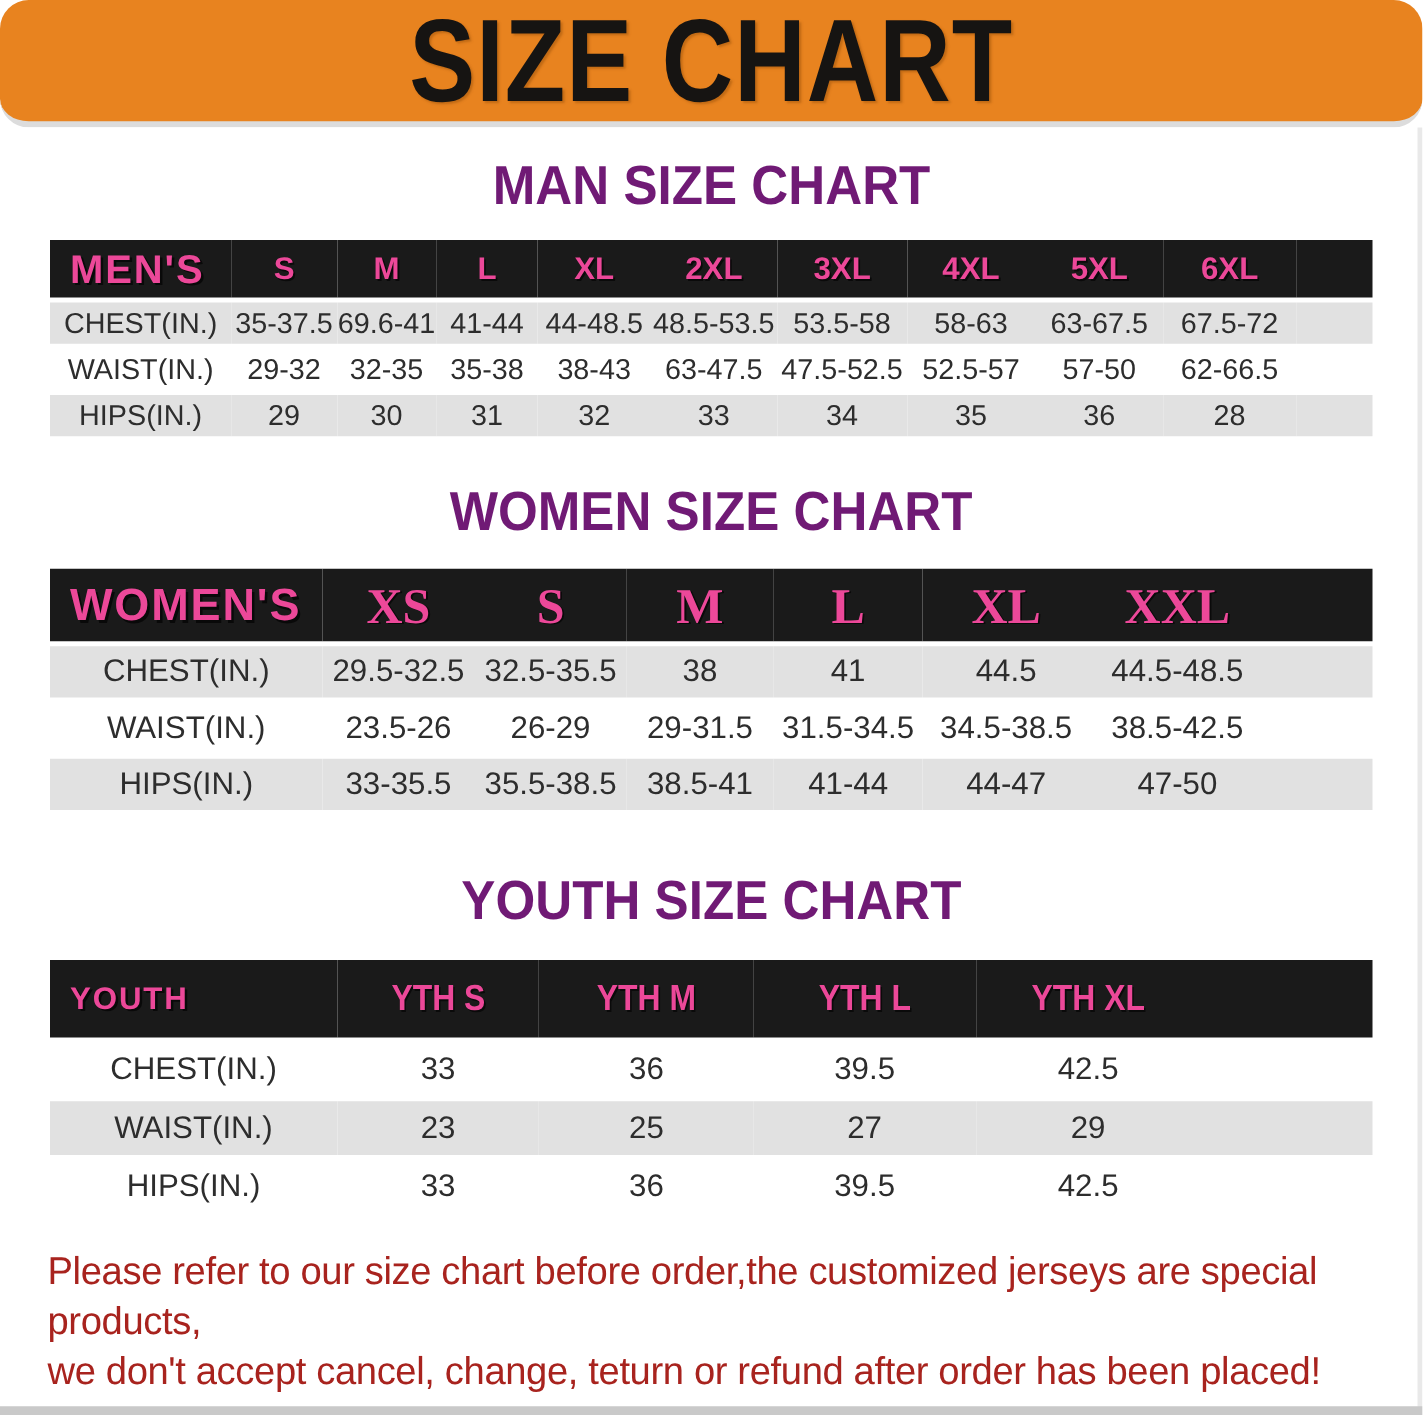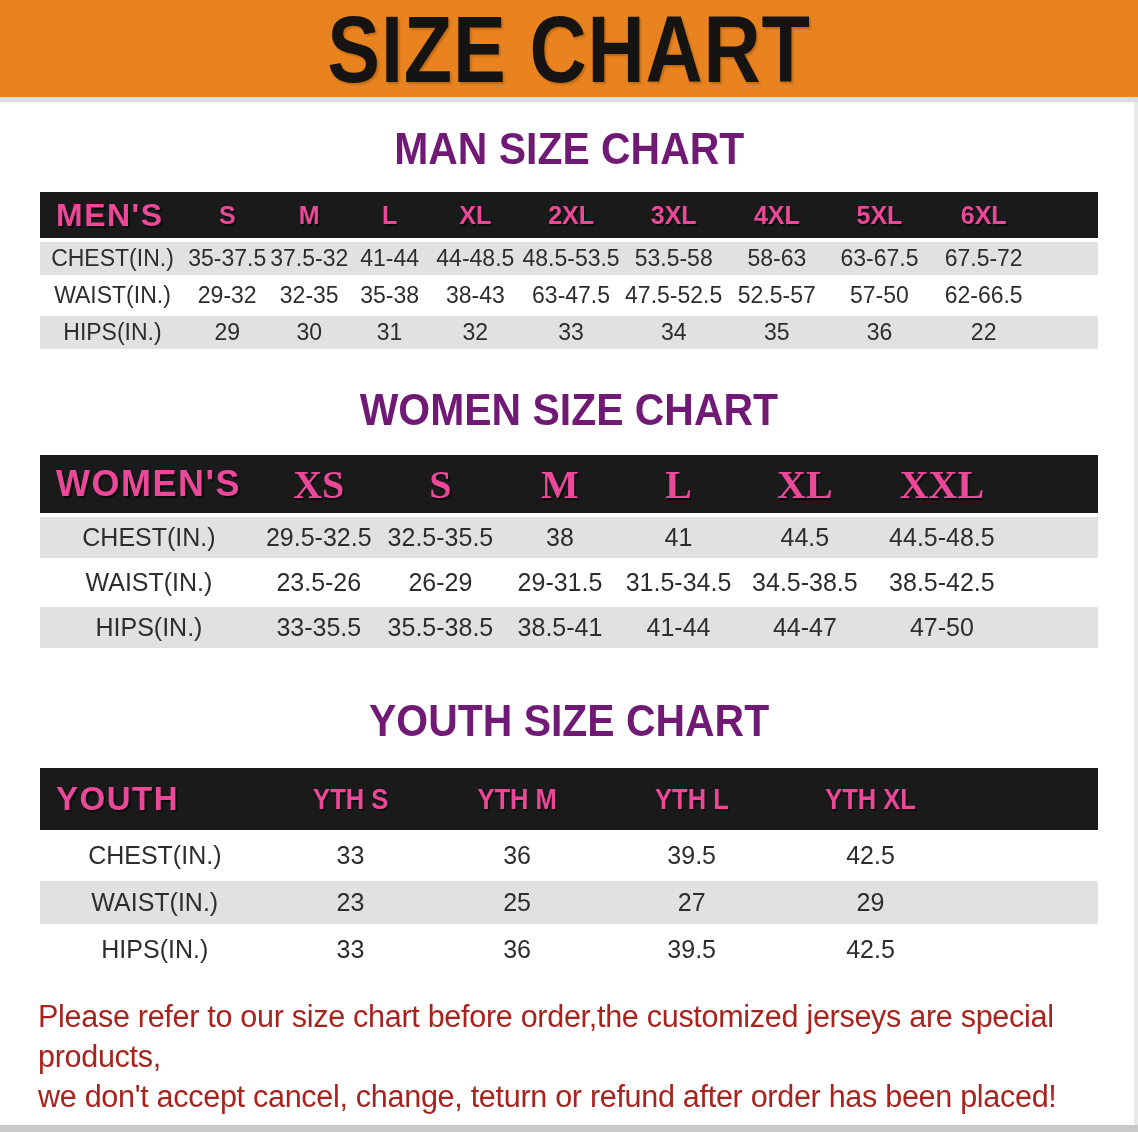--- a/index.html
+++ b/index.html
@@ -9,20 +9,21 @@
     position: relative; overflow: hidden;
     font-family: "Liberation Sans", sans-serif;
   }
 
   
   .banner {
     height: 102px;
     background: var(--banner-orange, #e8831f);
     display: flex; align-items: center; justify-content: center;
     border-bottom: 5px solid #dcdcdc;
+    border-radius: 23px;
   }
   .banner-title {
     display: inline-block;
     font-size: 92px; font-weight: 800; color: #161412;
     line-height: 1; letter-spacing: 1px;
     transform: scale(0.86, 1.02);
     text-shadow: 2px 2px 2px rgba(120,60,0,0.35);
   }
 
   
@@ -69,21 +70,21 @@
   
   .womens { margin-top: 16px; }
   .womens .head-row th { height: 58px; }
   .womens .tbl-title { font-size: 36px; }
   .womens .col-h { font-size: 40px; font-family: Liberation Serif, serif; }
   .womens td { height: 41px; font-size: 25px; }
 
   
   .youth { margin-top: 18px; }
   .youth .head-row th { height: 62px; }
-  .youth .tbl-title { font-size: 33px; }
+  .youth .tbl-title { font-size: 25px; }
   .youth .col-h { font-size: 29px; }
   .youth .cnd { display: inline-block; transform: scaleX(0.88); font-weight: 700; }
   .youth td { height: 43px; font-size: 25px; }
 
   
   .footer-note {
     margin: 22px 38px 0;
     color: var(--note-red, #a8231e);
     font-size: 31px; line-height: 40px;
     letter-spacing: -0.3px;
@@ -136,21 +137,21 @@
       <th class="col-h">4XL</th>
       <th class="col-h">5XL</th>
       <th class="col-h">6XL</th>
       <th class="col-h"></th>
     </tr>
   </thead>
   <tbody>
     <tr class="stripe">
       <td class="row-label">CHEST(IN.)</td>
       <td>35-37.5</td>
-      <td>37.5-32</td>
+      <td>69.6-41</td>
       <td>41-44</td>
       <td>44-48.5</td>
       <td>48.5-53.5</td>
       <td>53.5-58</td>
       <td>58-63</td>
       <td>63-67.5</td>
       <td>67.5-72</td>
       <td></td>
     </tr>
     <tr>
@@ -169,21 +170,21 @@
     <tr class="stripe">
       <td class="row-label">HIPS(IN.)</td>
       <td>29</td>
       <td>30</td>
       <td>31</td>
       <td>32</td>
       <td>33</td>
       <td>34</td>
       <td>35</td>
       <td>36</td>
-      <td>22</td>
+      <td>28</td>
       <td></td>
     </tr>
   </tbody>
 </table>
 
 <div class="section-heading heading-women">
   <span class="heading-text">WOMEN SIZE CHART</span>
 </div>
 
 <table class="size-table womens">

